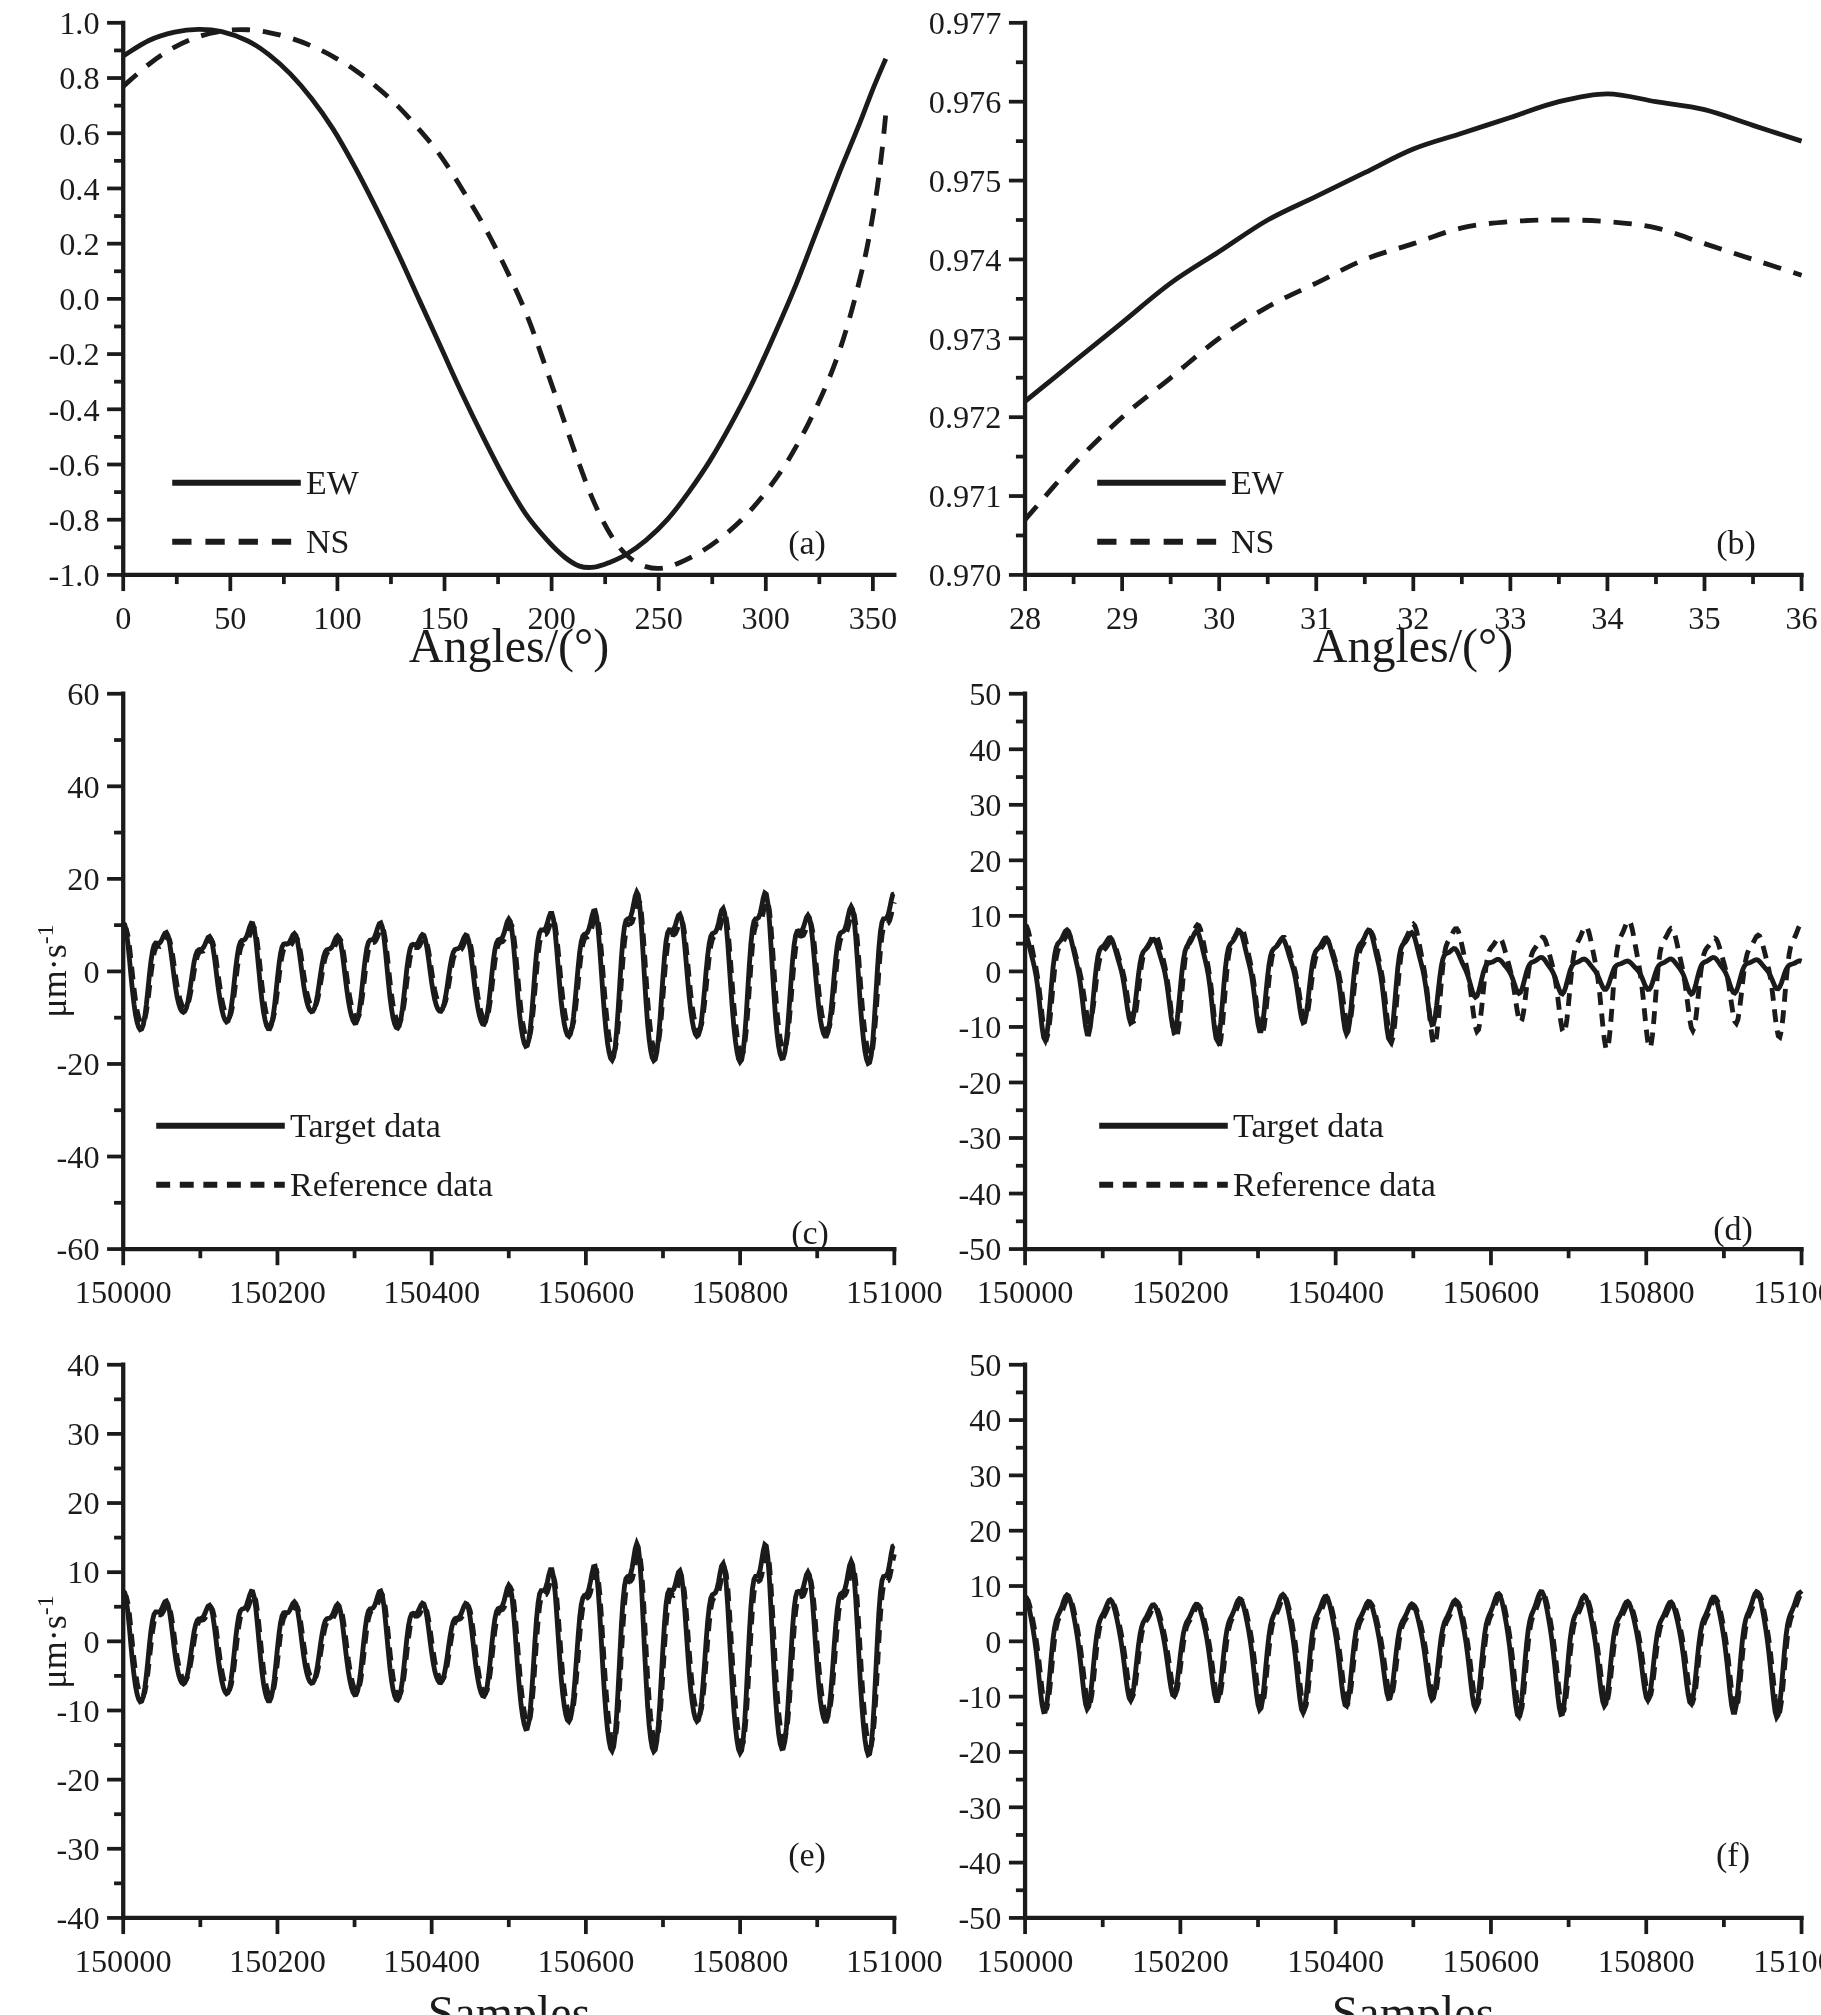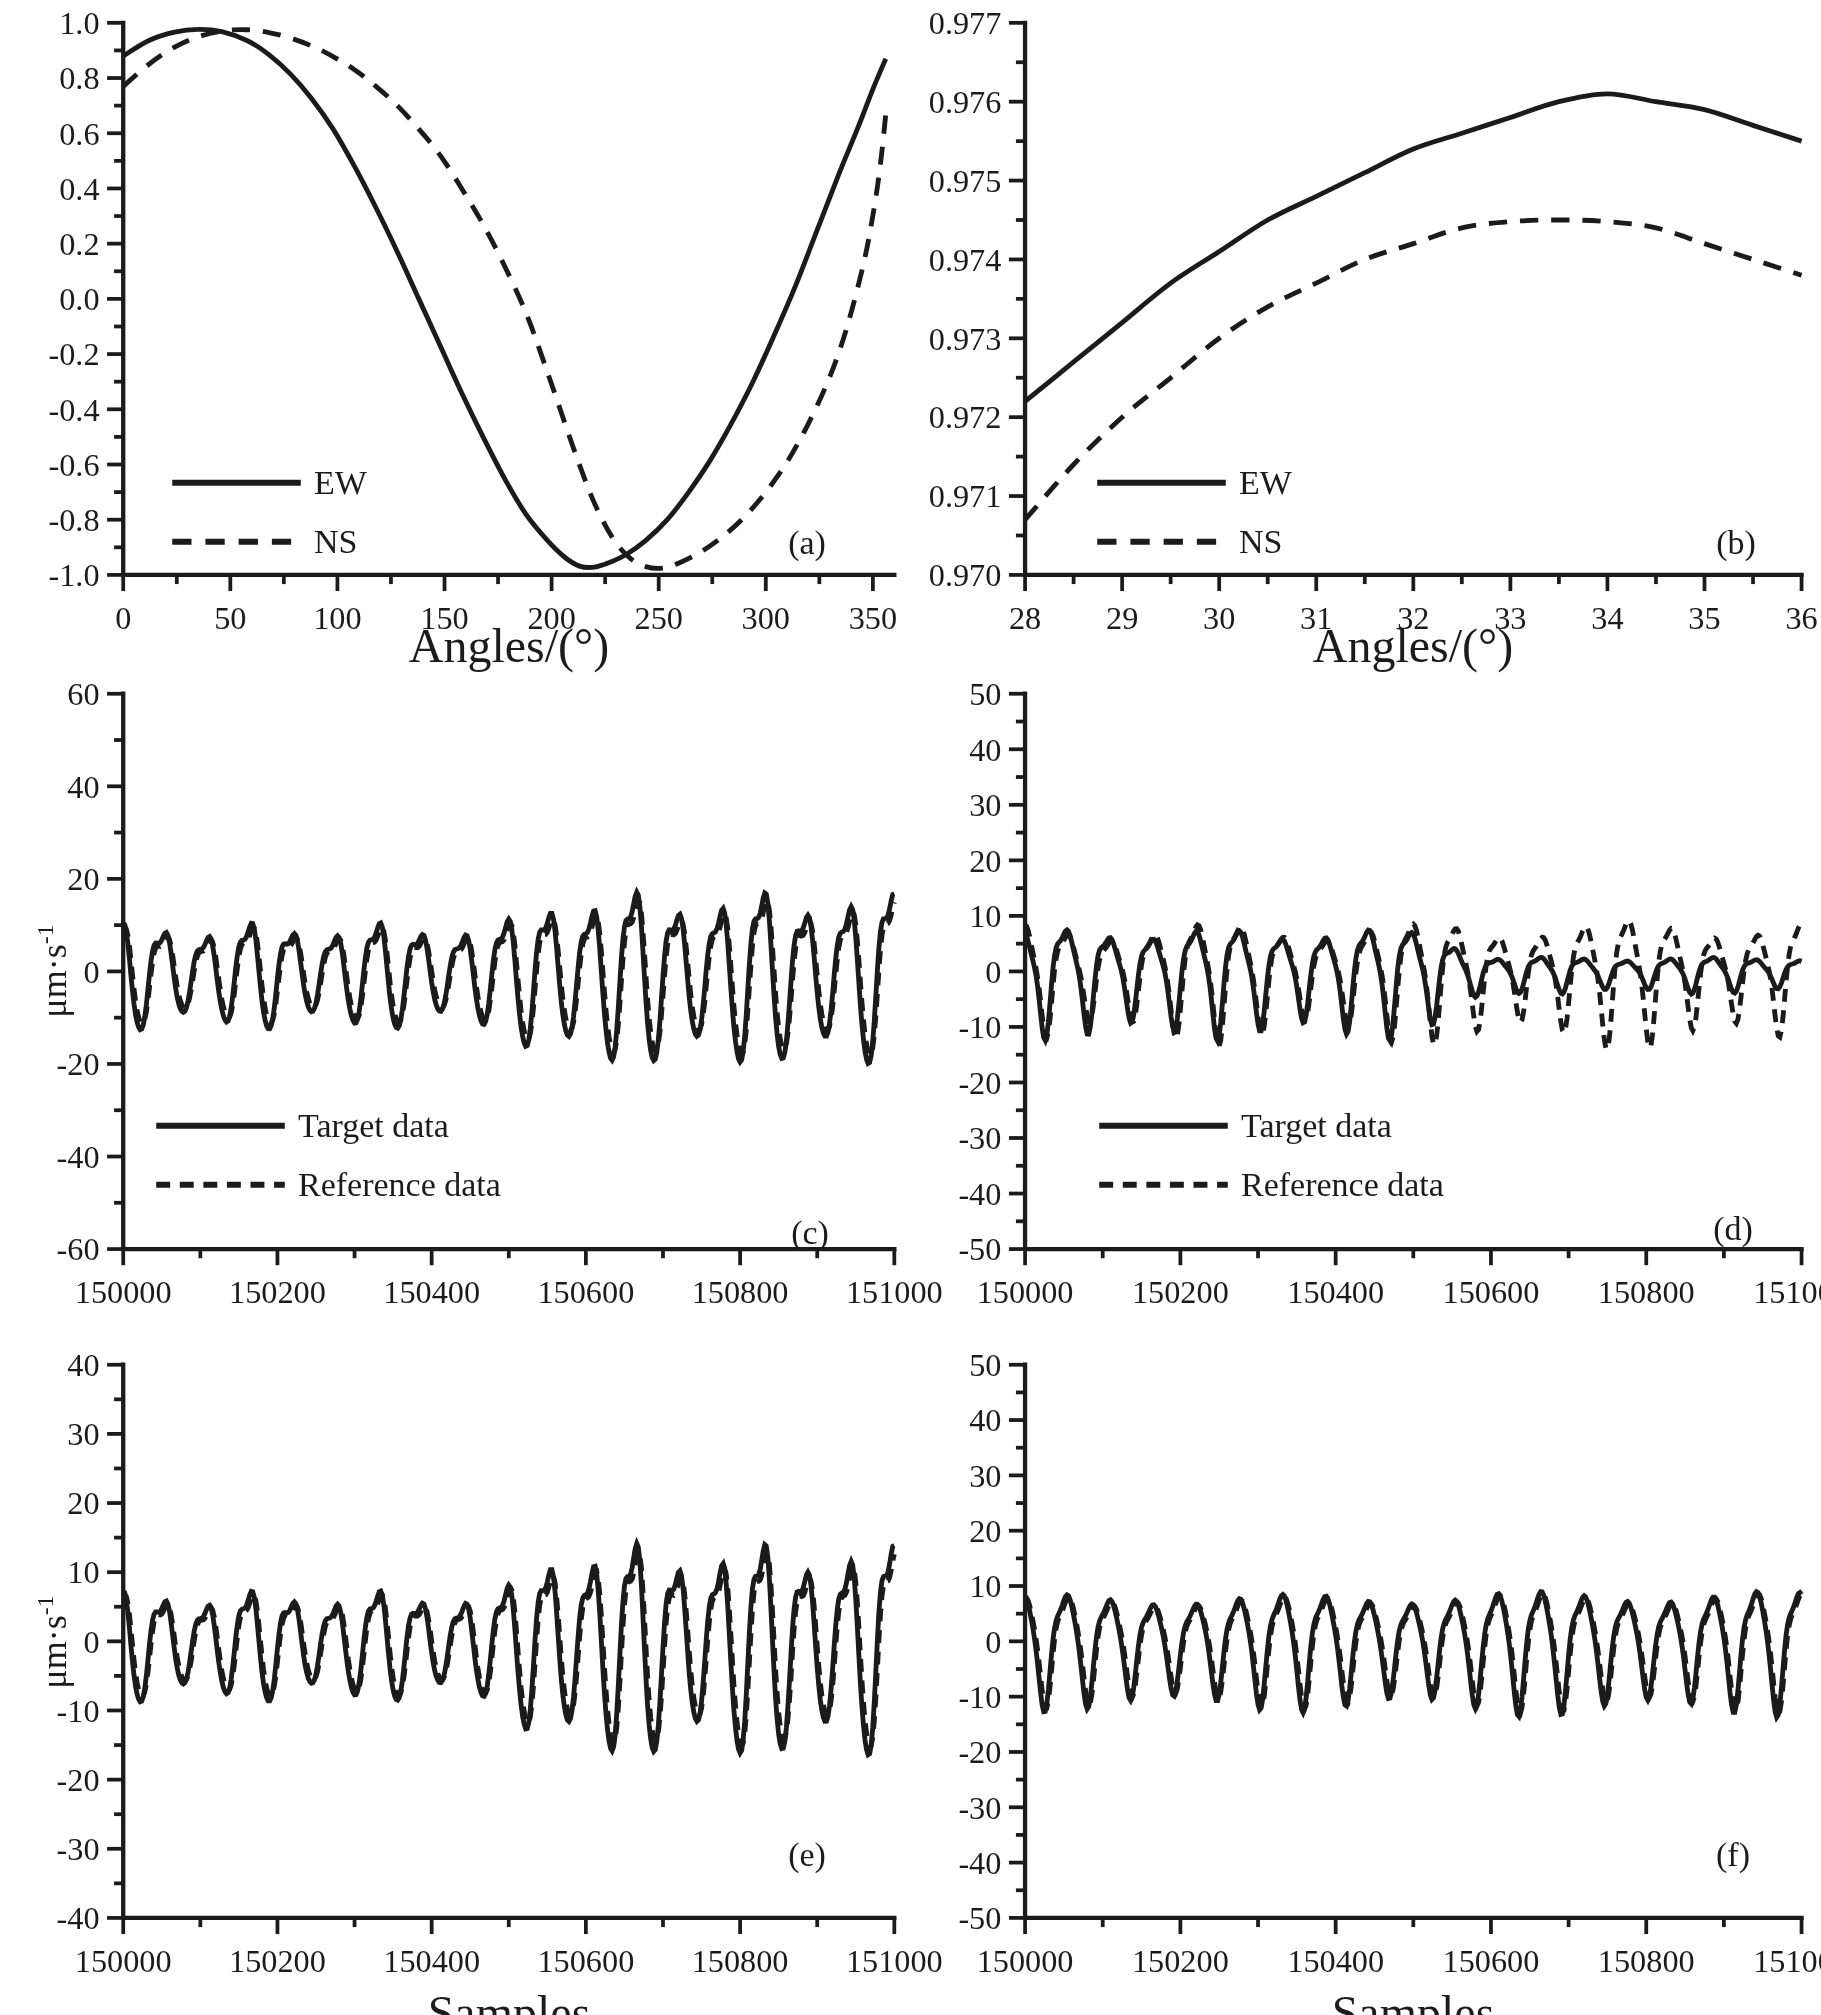--- a/index.html
+++ b/index.html
@@ -27,21 +27,21 @@
   .xt-e{left:509px;top:642px}
   .xt-f{left:502px;top:642px}
   .ytitle{position:absolute;left:53px;top:299px;font-size:36px;white-space:nowrap;
           transform:translate(-50%,-50%) rotate(-90deg);}
   .ytitle sup{font-size:24px;}
   .legend{position:absolute;}
   .lg-a{left:172px;top:453px}
   .lg-b{left:186px;top:453px}
   .lg-c{left:156px;top:424px}
   .lg-d{left:188px;top:424px}
-  .lrow{display:flex;align-items:center;height:59px;gap:13px;}
+  .lrow{display:flex;align-items:center;height:59px;gap:5px;}
   .lrow span{font-size:34px;white-space:nowrap;}
   .sample{width:129px;height:7.5px;overflow:visible;flex:0 0 auto;}
   .sample line{stroke:#1b1b1b;stroke-width:11;}
   .sample line.dash-ab{stroke-dasharray:36 26;}
   .sample line.dash-cd{stroke-dasharray:26 18;}
 </style>
 </head>
 <body>
 
 <div class="figure">

